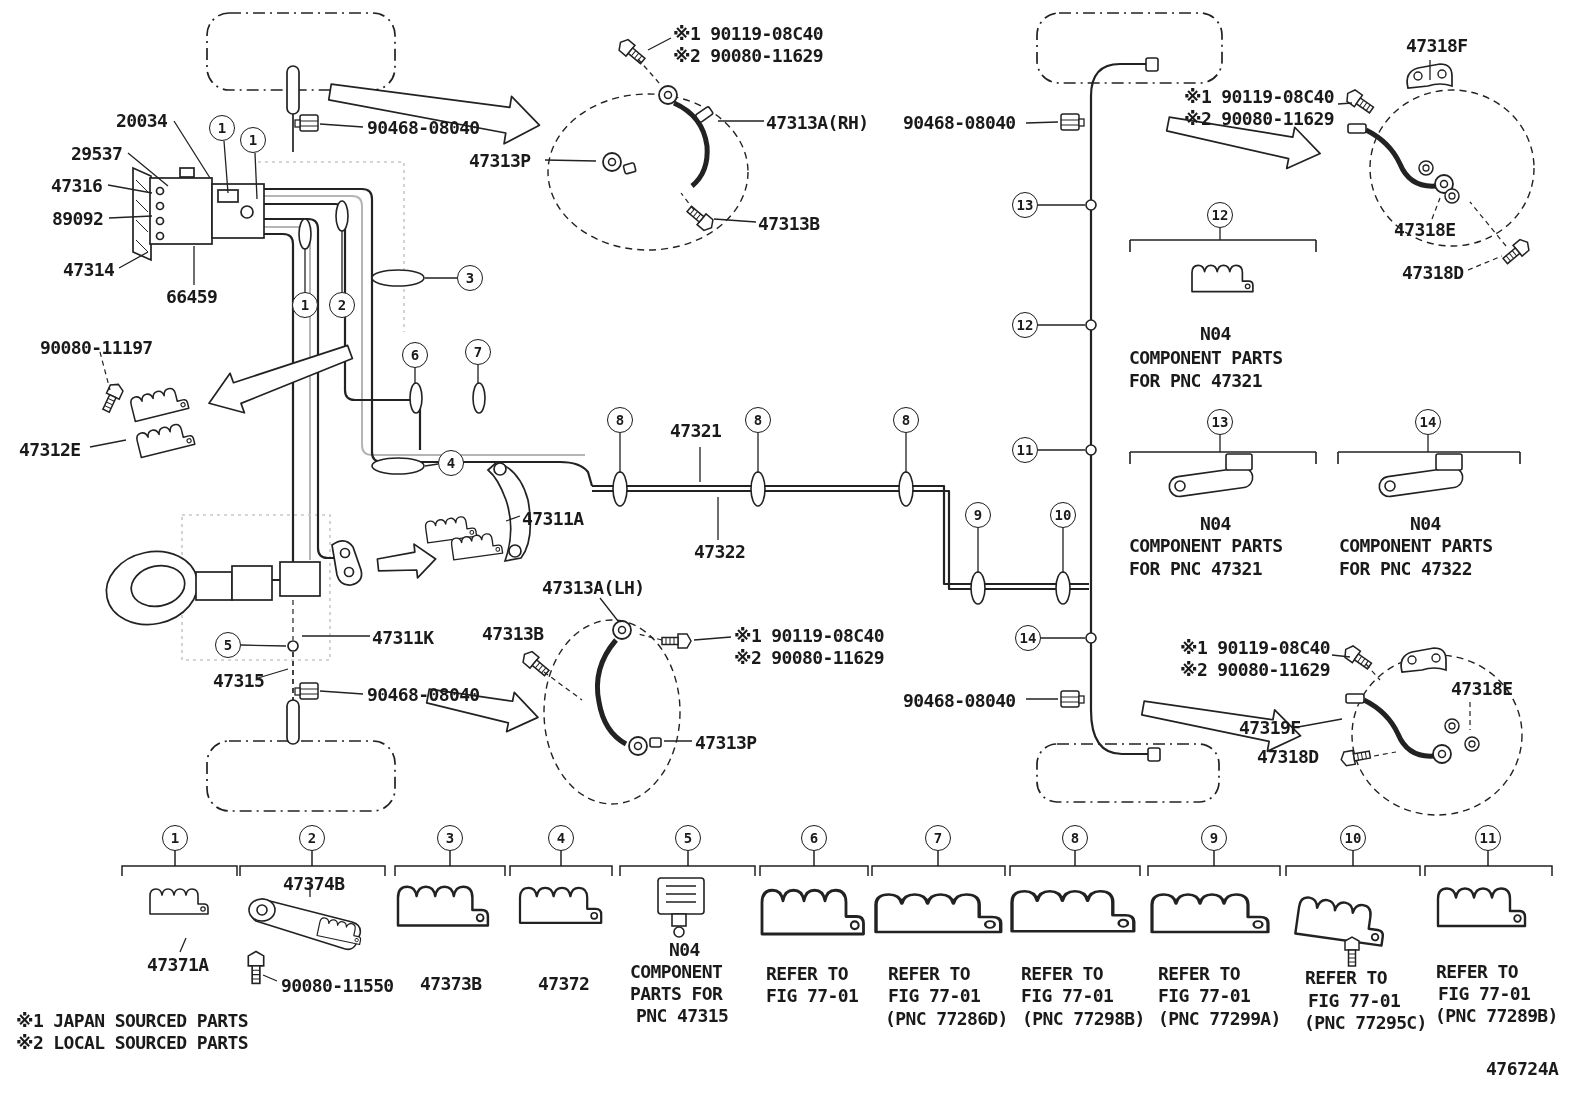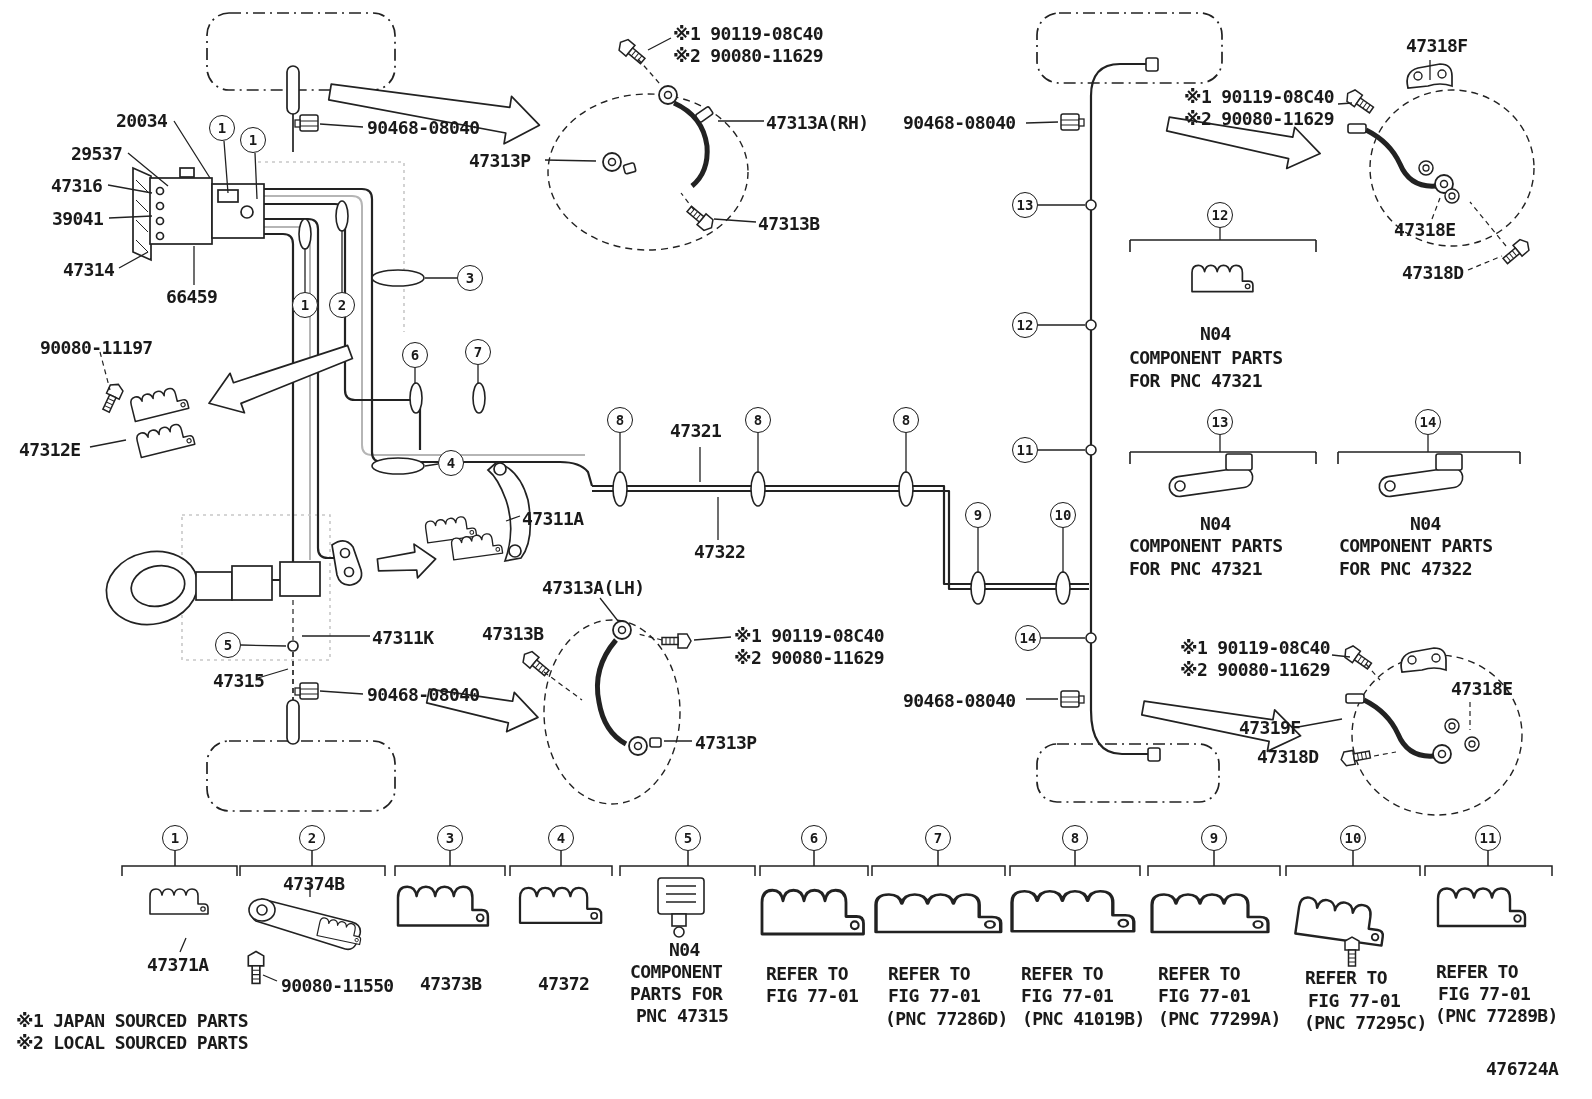--- a/index.html
+++ b/index.html
@@ -287,21 +287,21 @@
   <g stroke="#222" stroke-width="1.2" fill="none" stroke-dasharray="5 4">
     <path d="M100 352 L110 390 M638 59 L660 84 M694 210 L681 193 M544 672 L582 700 M662 640 L638 634
              M1506 246 L1470 202 M1432 219 L1440 198 M1468 270 L1502 256 M1470 702 L1470 730
              M1374 756 L1396 752 M1366 664 L1380 680 M293 600 V640"></path>
   </g>
 </svg>
 
 <div class="lbl" style="left:116px;top:111px">20034</div>
 <div class="lbl" style="left:71px;top:144px">29537</div>
 <div class="lbl" style="left:51px;top:176px">47316</div>
-<div class="lbl" style="left:52px;top:209px">39041</div>
+<div class="lbl" style="left:52px;top:209px">89092</div>
 <div class="lbl" style="left:63px;top:260px">47314</div>
 <div class="lbl" style="left:166px;top:287px">66459</div>
 <div class="lbl" style="left:367px;top:118px">90468-08040</div>
 <div class="lbl" style="left:673px;top:24px">※1 90119-08C40</div>
 <div class="lbl" style="left:673px;top:46px">※2 90080-11629</div>
 <div class="lbl" style="left:766px;top:113px">47313A(RH)</div>
 <div class="lbl" style="left:469px;top:151px">47313P</div>
 <div class="lbl" style="left:758px;top:214px">47313B</div>
 <div class="lbl" style="left:40px;top:338px">90080-11197</div>
 <div class="lbl" style="left:19px;top:440px">47312E</div>
@@ -381,21 +381,21 @@
 <div class="lbl" style="left:630px;top:962px">COMPONENT</div>
 <div class="lbl" style="left:630px;top:984px">PARTS FOR</div>
 <div class="lbl" style="left:636px;top:1006px">PNC 47315</div>
 <div class="lbl" style="left:766px;top:964px">REFER TO</div>
 <div class="lbl" style="left:766px;top:986px">FIG 77-01</div>
 <div class="lbl" style="left:888px;top:964px">REFER TO</div>
 <div class="lbl" style="left:888px;top:986px">FIG 77-01</div>
 <div class="lbl" style="left:885px;top:1009px">(PNC 77286D)</div>
 <div class="lbl" style="left:1021px;top:964px">REFER TO</div>
 <div class="lbl" style="left:1021px;top:986px">FIG 77-01</div>
-<div class="lbl" style="left:1022px;top:1009px">(PNC 41019B)</div>
+<div class="lbl" style="left:1022px;top:1009px">(PNC 77298B)</div>
 <div class="lbl" style="left:1158px;top:964px">REFER TO</div>
 <div class="lbl" style="left:1158px;top:986px">FIG 77-01</div>
 <div class="lbl" style="left:1158px;top:1009px">(PNC 77299A)</div>
 <div class="lbl" style="left:1305px;top:968px">REFER TO</div>
 <div class="lbl" style="left:1308px;top:991px">FIG 77-01</div>
 <div class="lbl" style="left:1304px;top:1013px">(PNC 77295C)</div>
 <div class="lbl" style="left:1436px;top:962px">REFER TO</div>
 <div class="lbl" style="left:1438px;top:984px">FIG 77-01</div>
 <div class="lbl" style="left:1435px;top:1006px">(PNC 77289B)</div>
 

